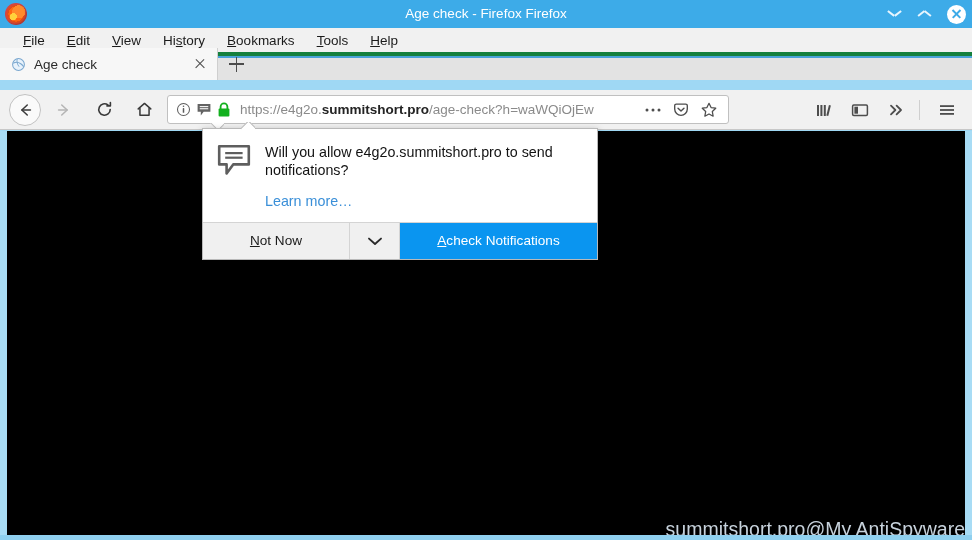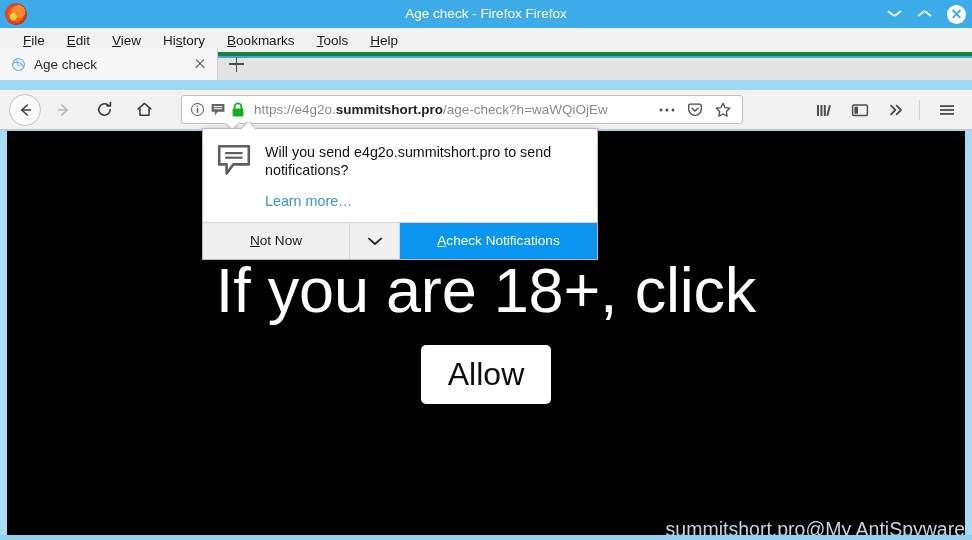--- a/index.html
+++ b/index.html
@@ -130,21 +130,21 @@
   .navbtn {
     width: 34px; height: 34px; margin-left: 6px;
     display: flex; align-items: center; justify-content: center;
     border-radius: 50%; flex: 0 0 auto;
   }
   #back-btn { border: 1px solid #c2c2c2; background: #fafafa; margin-left: 9px; width: 32px; height: 32px; }
   .ico { display: block; }
 
   #urlbar {
     position: relative;
-    margin-left: 20px; margin-right: 10px;
+    margin-left: 6px; margin-right: 10px;
     flex: 1 1 auto; height: 29px;
     background: #ffffff;
     border: 1px solid #c0c0c0; border-radius: 3px;
     display: flex; align-items: center; padding: 0 6px 0 8px;
     max-width: 562px;
   }
   #urlbar-arrow {
     position: absolute; left: 42px; bottom: -8px;
     width: 14px; height: 8px; overflow: hidden;
   }
@@ -405,43 +405,41 @@
         <svg class="ico" width="20" height="20" viewBox="0 0 20 20">
           <rect x="3" y="5.2" width="14" height="1.8" fill="#4d4d4d"></rect>
           <rect x="3" y="9.1" width="14" height="1.8" fill="#4d4d4d"></rect>
           <rect x="3" y="13.0" width="14" height="1.8" fill="#4d4d4d"></rect>
         </svg>
       </div>
     </div>
   </div>
 
   <div id="content" style="background: rgb(0, 0, 0);">
-    <h1 id="page-heading">If you are 18+, click</h1>
-    <div id="allow-button">Allow</div>
     <div id="watermark">summitshort.pro@My AntiSpyware</div>
   </div>
 
   <div id="frame-left"></div>
   <div id="frame-right"></div>
   <div id="frame-bottom"></div>
 
   <div id="doorhanger">
     <div id="dh-arrow"></div>
 
     <div id="dh-body">
       <div id="dh-icon">
         <svg width="34" height="32" viewBox="0 0 34 32">
           <path d="M2.2 2.2 H31.8 V20.4 H16.2 L9.6 29.4 V20.4 H2.2 Z" fill="none" stroke="#5e5e5e" stroke-width="2.6" stroke-linejoin="round"></path>
           <rect x="8.2" y="8.0" width="17.4" height="2.2" fill="#5e5e5e"></rect>
           <rect x="8.2" y="12.6" width="17.4" height="2.2" fill="#5e5e5e"></rect>
         </svg>
       </div>
       <div id="dh-text">
         <div id="dh-question">
-          <span>Will you send </span><b>e4g2o.summitshort.pro</b><span> to send notifications?</span>
+          <span>Will you allow </span><b>e4g2o.summitshort.pro</b><span> to send notifications?</span>
         </div>
         <a id="dh-learnmore">Learn more…</a>
       </div>
     </div>
 
     <div id="dh-footer">
       <div id="dh-notnow">
         <span class="acc">N</span>
           <span>ot Now</span>
       </div>

